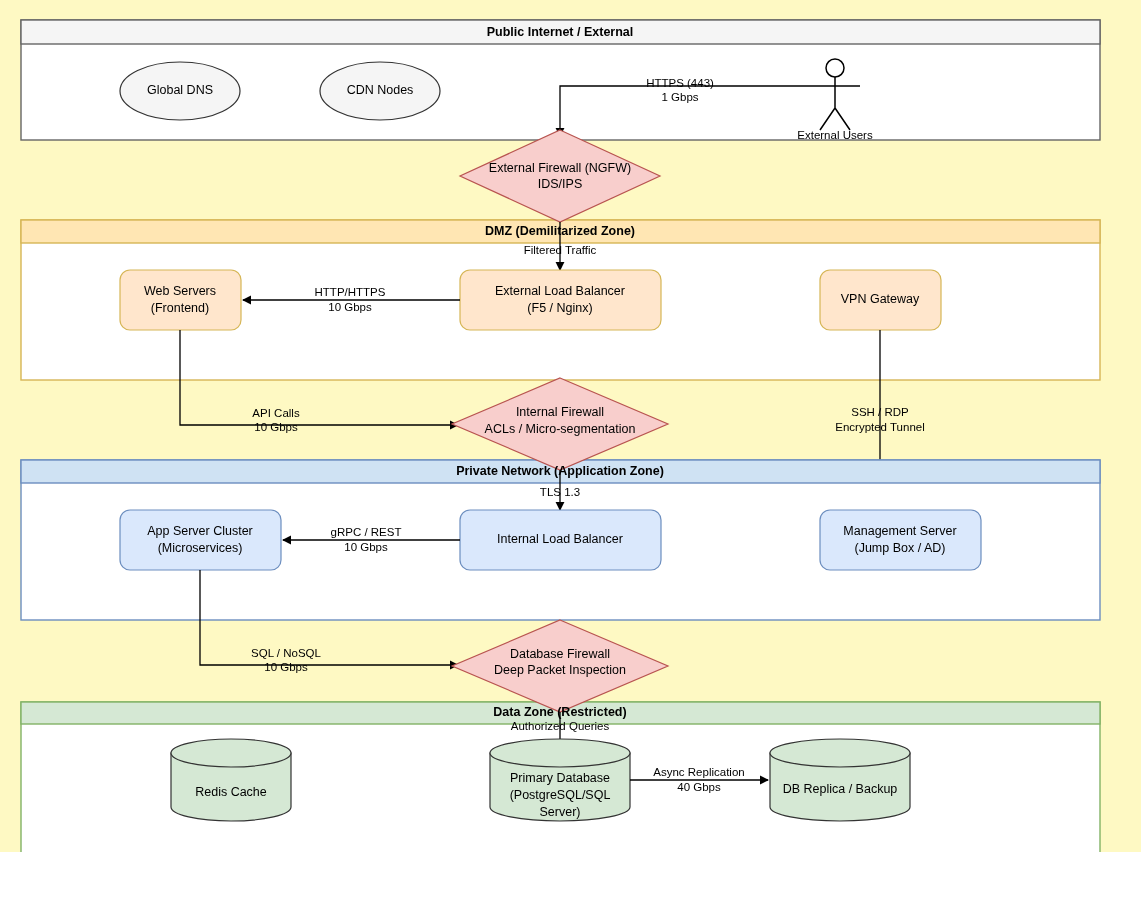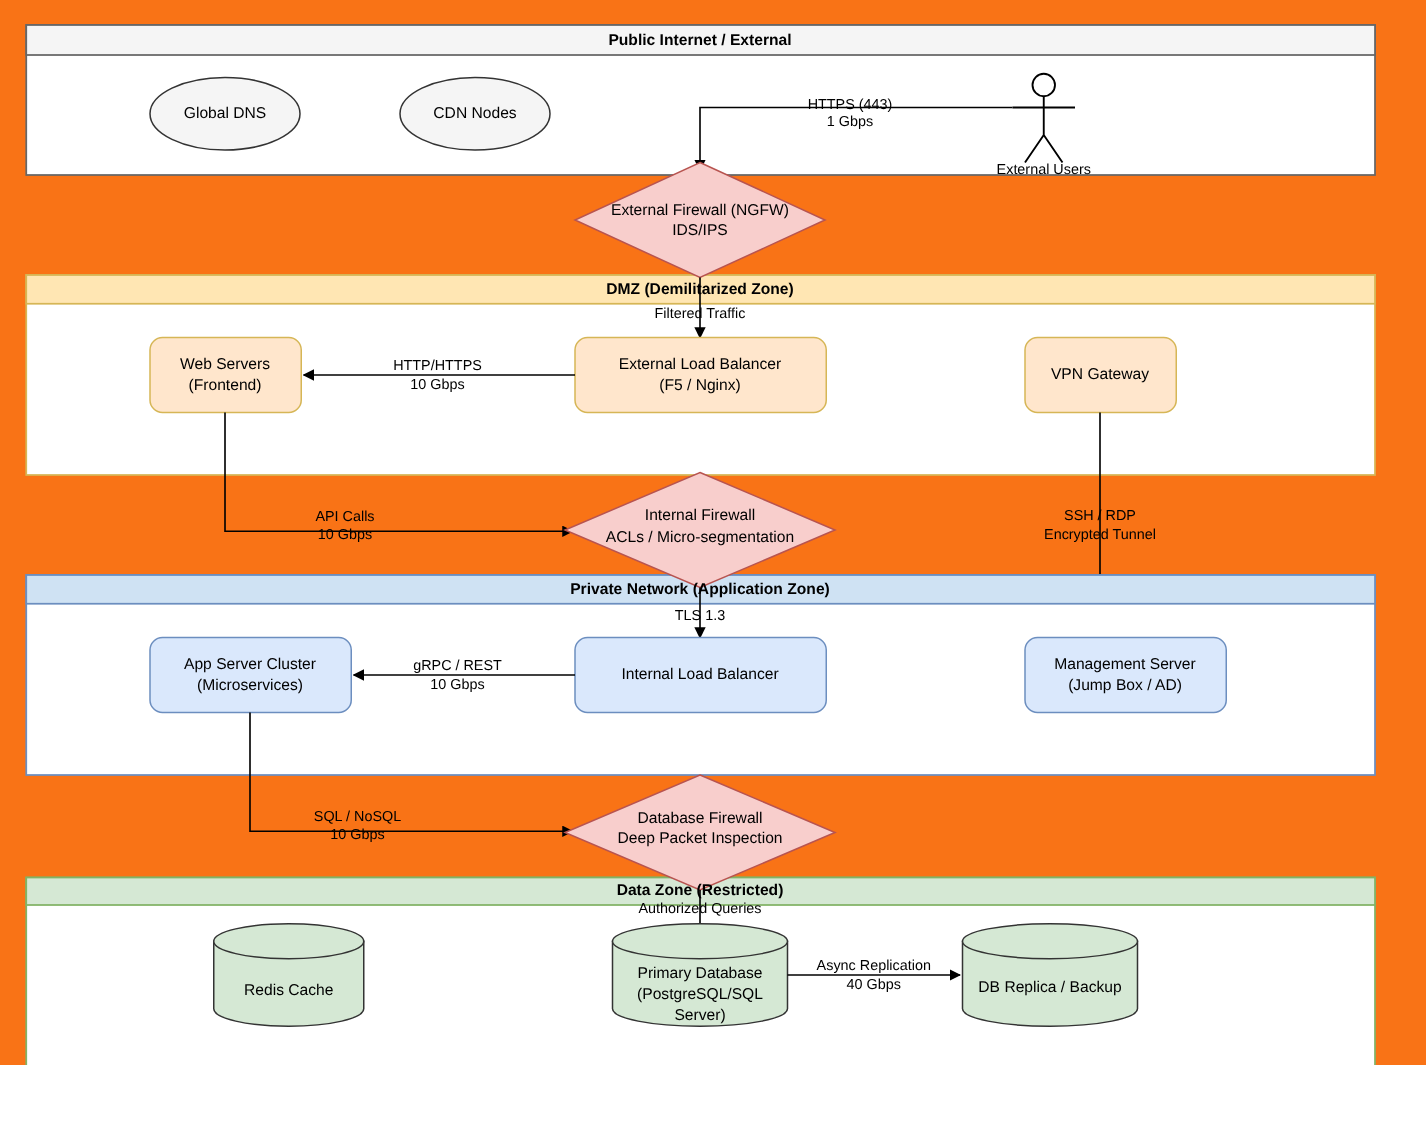--- a/index.html
+++ b/index.html
@@ -5,21 +5,21 @@
   html,body{margin:0;padding:0;background:#ffffff;}
   body{
     font-family:"Liberation Sans", sans-serif;
     color:#000000;
   }
   #stage{
     position:relative;
     width:1141px;
     height:852px;
     overflow:hidden;
-    background:#f97316;
+    background:#fef9c3;
   }
   #svgroot{
     position:absolute;
     left:0; top:0;
     width:1141px;
     height:901px;
   }
   .zone-title{
     font-weight:bold;
     font-size:12.5px;

